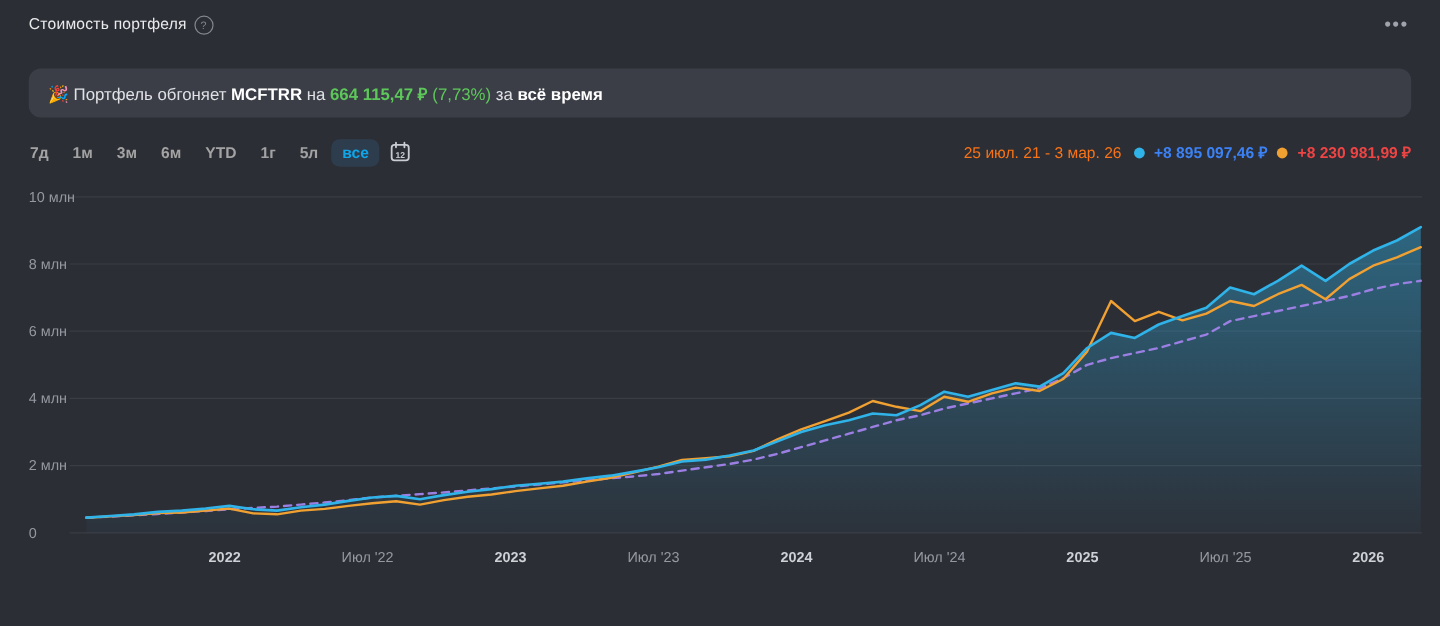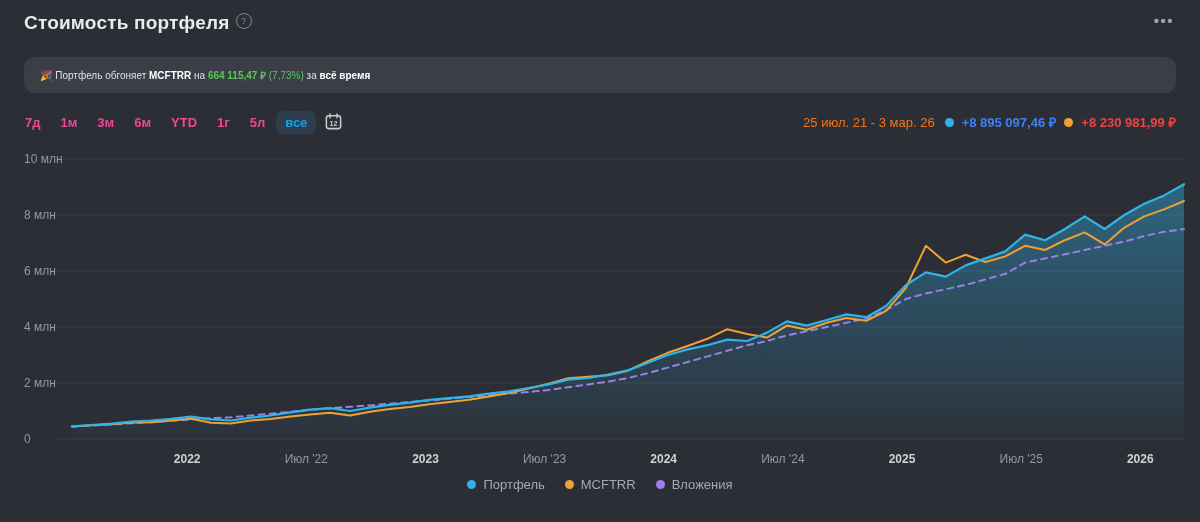--- a/index.html
+++ b/index.html
@@ -1,32 +1,32 @@
 <!DOCTYPE html>
 <html><head>
 <meta charset="utf-8">
 <style>
   html,body{margin:0;padding:0;background:#2c2e35;width:1200px;height:522px;overflow:hidden;
     font-family:"Liberation Sans",sans-serif;color:#e9eaec;-webkit-font-smoothing:antialiased;}
   .page{padding:12px 24px 0;position:relative;}
   
   .header{display:flex;justify-content:space-between;align-items:flex-start;height:30px;}
   .title-wrap{display:flex;align-items:flex-start;}
-  h1{font-size:19px;margin:0;font-weight:700;letter-spacing:.2px;}
+  h1{font-size:13px;margin:0;font-weight:400;letter-spacing:.2px;}
   .help{width:14px;height:14px;border:1.2px solid #83878f;border-radius:50%;color:#83878f;
     font-size:9px;display:inline-flex;align-items:center;justify-content:center;margin-left:6px;margin-top:1px;cursor:pointer;}
   .menu{color:#a0a3ab;font-size:15px;font-weight:700;letter-spacing:1.5px;cursor:pointer;padding:2px 2px;line-height:14px;}
   
-  .banner{margin-top:15px;background:#3b3e47;border-radius:10px;padding:11px 16px;font-size:10px;color:#dfe1e5;}
+  .banner{margin-top:15px;background:#3b3e47;border-radius:10px;padding:11px 16px;font-size:14px;color:#dfe1e5;}
   .banner b{color:#ffffff;font-weight:700;}
   .bold{font-weight:700;}
   
   .controls{display:flex;justify-content:space-between;align-items:center;margin-top:16px;height:26px;}
   .ranges{display:flex;align-items:center;gap:2px;margin-left:-8px;}
-  .range-btn{background:none;border:none;color:#ec4899;font-size:13px;font-weight:600;padding:4px 9px;
+  .range-btn{background:none;border:none;color:#a3a3a3;font-size:13px;font-weight:600;padding:4px 9px;
     border-radius:7px;cursor:pointer;font-family:"Liberation Sans",sans-serif;}
   .range-btn.active{background:rgba(62,158,230,.14);}
   .cal-btn{background:none;border:none;padding:2px 4px 0 6px;cursor:pointer;}
   .stats{display:flex;align-items:center;gap:8px;font-size:13px;font-weight:600;}
   .daterange{color:#f97316;font-weight:400;margin-right:2px;}
   .dot{width:9px;height:9px;border-radius:50%;display:inline-block;flex:0 0 auto;}
   
   .chart-wrap{margin:6px -24px 0;}
   svg text{font-family:"Liberation Sans",sans-serif;}
   
@@ -114,28 +114,14 @@
         <text x="902.0" y="322" text-anchor="middle" fill="#ced1d6" font-size="12" font-weight="700">2025</text>
         <text x="1021.2" y="322" text-anchor="middle" fill="#9598a0" font-size="12" font-weight="400">Июл '25</text>
         <text x="1140.3" y="322" text-anchor="middle" fill="#ced1d6" font-size="12" font-weight="700">2026</text>
         <path d="M72.0,285.4L91.9,284.0L111.7,282.6L131.6,280.6L151.4,279.5L171.3,277.8L191.1,275.6L211.0,278.4L230.9,279.5L250.7,276.7L270.6,274.5L290.4,271.4L310.3,268.6L330.1,267.2L350.0,270.0L369.9,266.6L389.7,263.8L409.6,261.6L429.4,258.8L449.3,257.1L469.1,255.4L489.0,252.6L508.9,250.4L528.7,247.0L548.6,243.4L568.4,238.6L588.3,237.0L608.1,233.6L628.0,229.4L647.9,221.8L667.7,214.0L687.6,208.4L707.4,204.2L727.3,198.6L747.1,200.0L767.0,191.6L786.9,180.4L806.7,184.6L826.6,179.0L846.4,173.4L866.3,176.2L886.1,165.0L906.0,144.0L925.9,131.4L945.7,135.6L965.6,124.4L985.4,117.4L1005.3,110.4L1025.1,93.6L1045.0,99.2L1064.9,88.0L1084.7,75.4L1104.6,88.0L1124.4,74.0L1144.3,62.8L1164.1,54.4L1184.0,43.2L1184.0,298L72.0,298Z" fill="url(#areaGrad)" stroke="none"></path>
         <polyline points="72.0,285.4 91.9,284.6 111.7,283.4 131.6,282.3 151.4,281.2 171.3,279.8 191.1,278.4 211.0,277.3 230.9,276.2 250.7,274.5 270.6,272.8 290.4,270.8 310.3,268.6 330.1,267.2 350.0,265.8 369.9,264.4 389.7,262.7 409.6,261.0 429.4,259.4 449.3,257.7 469.1,256.0 489.0,254.3 508.9,252.6 528.7,251.0 548.6,249.0 568.4,246.2 588.3,243.4 608.1,240.6 628.0,237.0 647.9,232.2 667.7,226.6 687.6,221.0 707.4,215.4 727.3,209.8 747.1,204.2 767.0,200.0 786.9,194.4 806.7,190.2 826.6,186.0 846.4,181.8 866.3,177.6 886.1,169.2 906.0,158.0 925.9,152.4 945.7,148.2 965.6,144.0 985.4,138.4 1005.3,132.8 1025.1,121.6 1045.0,117.4 1064.9,113.2 1084.7,109.0 1104.6,104.8 1124.4,100.6 1144.3,95.0 1164.1,90.8 1184.0,88.0" fill="none" stroke="#9b7fe3" stroke-width="2" stroke-dasharray="6 5" stroke-linejoin="round" stroke-linecap="round"></polyline>
         <polyline points="72.0,285.4 91.9,284.3 111.7,283.2 131.6,281.5 151.4,281.2 171.3,279.5 191.1,277.8 211.0,281.8 230.9,282.6 250.7,279.5 270.6,278.1 290.4,275.6 310.3,273.4 330.1,271.7 350.0,274.5 369.9,270.8 389.7,268.0 409.6,266.1 429.4,263.3 449.3,261.0 469.1,258.8 489.0,255.4 508.9,252.1 528.7,247.6 548.6,242.8 568.4,237.2 588.3,235.8 608.1,234.2 628.0,229.7 647.9,220.2 667.7,211.8 687.6,205.0 707.4,197.8 727.3,188.2 747.1,193.0 767.0,196.6 786.9,184.6 806.7,188.8 826.6,181.8 846.4,177.0 866.3,179.8 886.1,169.8 906.0,146.8 925.9,104.8 945.7,121.6 965.6,113.8 985.4,121.0 1005.3,115.4 1025.1,104.8 1045.0,109.0 1064.9,99.2 1084.7,91.4 1104.6,103.4 1124.4,86.6 1144.3,75.4 1164.1,68.4 1184.0,60.0" fill="none" stroke="#f0a132" stroke-width="2" stroke-linejoin="round" stroke-linecap="round"></polyline>
         <polyline points="72.0,285.4 91.9,284.0 111.7,282.6 131.6,280.6 151.4,279.5 171.3,277.8 191.1,275.6 211.0,278.4 230.9,279.5 250.7,276.7 270.6,274.5 290.4,271.4 310.3,268.6 330.1,267.2 350.0,270.0 369.9,266.6 389.7,263.8 409.6,261.6 429.4,258.8 449.3,257.1 469.1,255.4 489.0,252.6 508.9,250.4 528.7,247.0 548.6,243.4 568.4,238.6 588.3,237.0 608.1,233.6 628.0,229.4 647.9,221.8 667.7,214.0 687.6,208.4 707.4,204.2 727.3,198.6 747.1,200.0 767.0,191.6 786.9,180.4 806.7,184.6 826.6,179.0 846.4,173.4 866.3,176.2 886.1,165.0 906.0,144.0 925.9,131.4 945.7,135.6 965.6,124.4 985.4,117.4 1005.3,110.4 1025.1,93.6 1045.0,99.2 1064.9,88.0 1084.7,75.4 1104.6,88.0 1124.4,74.0 1144.3,62.8 1164.1,54.4 1184.0,43.2" fill="none" stroke="#2fb3e8" stroke-width="2.2" stroke-linejoin="round" stroke-linecap="round"></polyline>
       </svg>
   </div>
 
-  <div class="legend">
-    <div class="legend-item">
-      <span class="dot" style="background-color: rgb(47, 179, 232);"></span>
-      <span>Портфель</span>
-    </div>
-    <div class="legend-item">
-      <span class="dot" style="background-color: rgb(240, 161, 50);"></span>
-      <span>MCFTRR</span>
-    </div>
-    <div class="legend-item">
-      <span class="dot" style="background-color: rgb(155, 127, 227);"></span>
-      <span>Вложения</span>
-    </div>
-  </div>
 
 </div>
 
 </body></html>

